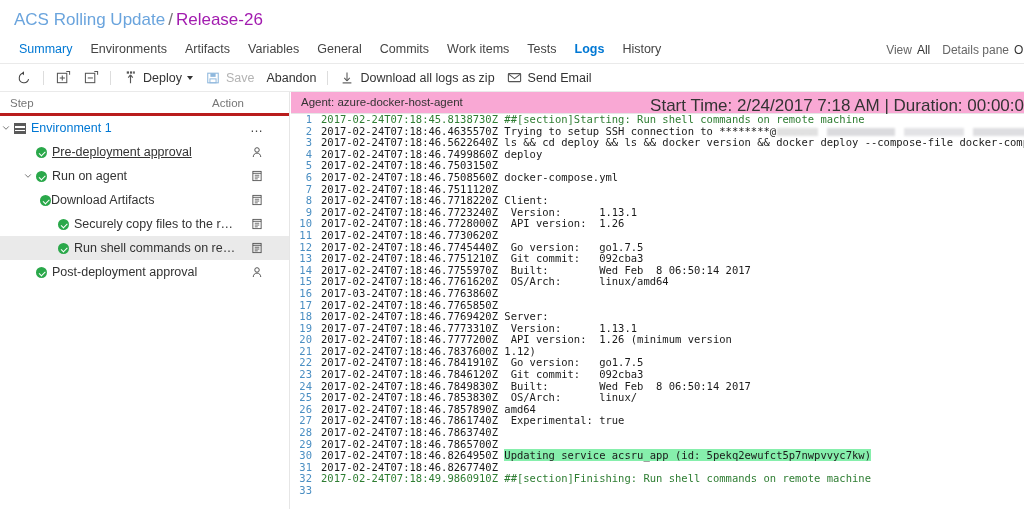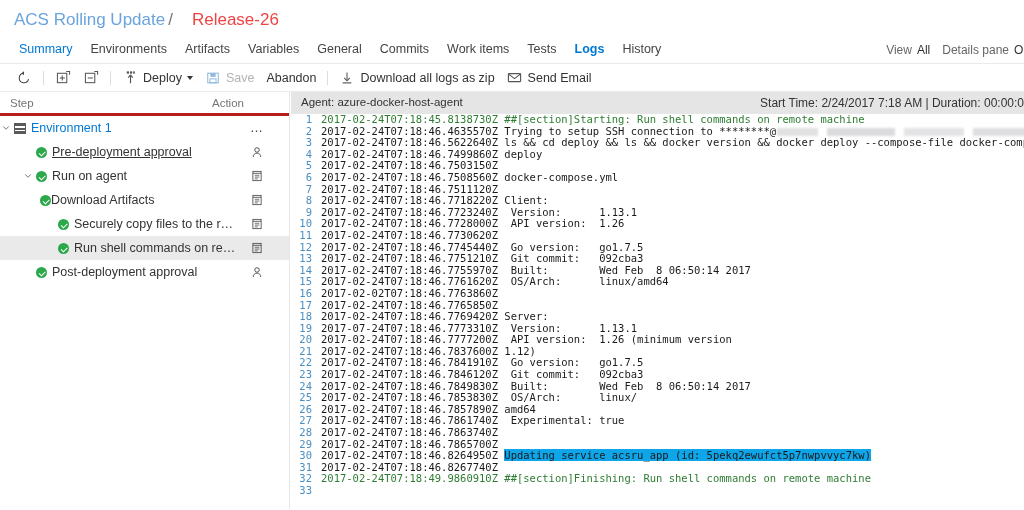--- a/index.html
+++ b/index.html
@@ -12,21 +12,21 @@
   }
   #app { position: relative; width: 1024px; height: 510px; background:#fff; }
 
   
   .breadcrumb {
     position: absolute; left: 14px; top: 10px;
     font-size: 17px; color: #333333; white-space: nowrap;
   }
   .breadcrumb .bc-link { color: #6aa4dd; }
   .breadcrumb .bc-sep  { color: #767676; padding: 0 3px; }
-  .breadcrumb .bc-cur  { color: #ef4444; margin-left: 16px; }
+  .breadcrumb .bc-cur  { color: #a21caf; }
 
   
   .tabstrip {
     position: absolute; left: 0; top: 40px; width: 1024px; height: 24px;
     border-bottom: 1px solid #eaeaea;
   }
   .tabs { position:absolute; left: 10px; top: 2px; display: flex; align-items: flex-start; }
   .tab {
     font-size: 12.5px; color: #444444; padding: 0 9px; white-space: nowrap; cursor: pointer;
   }
@@ -100,39 +100,39 @@
     width: 12px; height: 11px; flex:0 0 12px;
     background: repeating-linear-gradient(to bottom, #5a5a5a 0 2px, #ffffff 2px 3.5px);
     border: 1px solid #5a5a5a;
   }
   .dots { letter-spacing: 1px; font-size: 13px; color:#444; line-height: 8px; }
 
   
   .rightpane { position:absolute; left: 291px; top: 92px; width: 733px; height: 418px; background:#fff; }
   .log-head {
     position:relative; height: 22px; border-bottom: 1px solid #e6e6e6;
-    background:#e5e5e5;
+    background:#f9a8d4;
   }
   .log-head .agent { position:absolute; left: 10px; top: 4px; font-size: 11.5px; color:#333; white-space:nowrap; }
-  .log-head .meta  { position:absolute; right: 0px; top: 4px; font-size: 12px; color:#333; white-space:nowrap; }
+  .log-head .meta  { position:absolute; right: 0px; top: 4px; font-size: 17px; color:#333; white-space:nowrap; }
 
   .log-body {
     position:absolute; left:0; top:22px; width: 733px; height: 396px;
     overflow: hidden; background:#fff;
     font-family: "DejaVu Sans Mono", monospace;
     font-size: 10.5px; line-height: 11.6px;
   }
   .log-line { display:flex; white-space: pre; height: 11.6px; }
   .ln {
     flex: 0 0 30px; text-align: right; padding-right: 9px;
     color: #4a8ec2; user-select:none;
   }
   .seg-ts { color: #1a1a1a; }
   .seg-green { color: #2e7d32; }
-  .hl { background: #0ea5e9; color: #1a1a1a; }
+  .hl { background: #86efac; color: #1a1a1a; }
   .redact {
     display:inline-block; height: 8px; width: 455px; vertical-align: middle;
     background: linear-gradient(90deg,
       rgba(200,200,200,.55) 0 9%, rgba(255,255,255,.15) 9% 11%,
       rgba(190,190,195,.55) 11% 26%, rgba(255,255,255,.15) 26% 28%,
       rgba(200,200,205,.5) 28% 41%, rgba(255,255,255,.12) 41% 43%,
       rgba(195,195,200,.55) 43% 62%, rgba(255,255,255,.15) 62% 64%,
       rgba(200,200,200,.5) 64% 79%, rgba(255,255,255,.12) 79% 81%,
       rgba(195,195,200,.55) 81% 100%);
     filter: blur(1.1px); margin-left: 1px;
@@ -381,21 +381,21 @@
         <div class="log-line"><span class="ln">6</span><span><span class="seg-ts">2017-02-24T07:18:46.7508560Z </span><span class="seg-ts">docker-compose.yml</span></span></div>
         <div class="log-line"><span class="ln">7</span><span><span class="seg-ts">2017-02-24T07:18:46.7511120Z </span><span class="seg-ts"></span></span></div>
         <div class="log-line"><span class="ln">8</span><span><span class="seg-ts">2017-02-24T07:18:46.7718220Z </span><span class="seg-ts">Client:</span></span></div>
         <div class="log-line"><span class="ln">9</span><span><span class="seg-ts">2017-02-24T07:18:46.7723240Z </span><span class="seg-ts"> Version:      1.13.1</span></span></div>
         <div class="log-line"><span class="ln">10</span><span><span class="seg-ts">2017-02-24T07:18:46.7728000Z </span><span class="seg-ts"> API version:  1.26</span></span></div>
         <div class="log-line"><span class="ln">11</span><span><span class="seg-ts">2017-02-24T07:18:46.7730620Z </span><span class="seg-ts"></span></span></div>
         <div class="log-line"><span class="ln">12</span><span><span class="seg-ts">2017-02-24T07:18:46.7745440Z </span><span class="seg-ts"> Go version:   go1.7.5</span></span></div>
         <div class="log-line"><span class="ln">13</span><span><span class="seg-ts">2017-02-24T07:18:46.7751210Z </span><span class="seg-ts"> Git commit:   092cba3</span></span></div>
         <div class="log-line"><span class="ln">14</span><span><span class="seg-ts">2017-02-24T07:18:46.7755970Z </span><span class="seg-ts"> Built:        Wed Feb  8 06:50:14 2017</span></span></div>
         <div class="log-line"><span class="ln">15</span><span><span class="seg-ts">2017-02-24T07:18:46.7761620Z </span><span class="seg-ts"> OS/Arch:      linux/amd64</span></span></div>
-        <div class="log-line"><span class="ln">16</span><span><span class="seg-ts">2017-02-02T07:18:46.7763860Z </span><span class="seg-ts"></span></span></div>
+        <div class="log-line"><span class="ln">16</span><span><span class="seg-ts">2017-03-24T07:18:46.7763860Z </span><span class="seg-ts"></span></span></div>
         <div class="log-line"><span class="ln">17</span><span><span class="seg-ts">2017-02-24T07:18:46.7765850Z </span><span class="seg-ts"></span></span></div>
         <div class="log-line"><span class="ln">18</span><span><span class="seg-ts">2017-02-24T07:18:46.7769420Z </span><span class="seg-ts">Server:</span></span></div>
         <div class="log-line"><span class="ln">19</span><span><span class="seg-ts">2017-07-24T07:18:46.7773310Z </span><span class="seg-ts"> Version:      1.13.1</span></span></div>
         <div class="log-line"><span class="ln">20</span><span><span class="seg-ts">2017-02-24T07:18:46.7777200Z </span><span class="seg-ts"> API version:  1.26 (minimum version</span></span></div>
         <div class="log-line"><span class="ln">21</span><span><span class="seg-ts">2017-02-24T07:18:46.7837600Z </span><span class="seg-ts">1.12)</span></span></div>
         <div class="log-line"><span class="ln">22</span><span><span class="seg-ts">2017-02-24T07:18:46.7841910Z </span><span class="seg-ts"> Go version:   go1.7.5</span></span></div>
         <div class="log-line"><span class="ln">23</span><span><span class="seg-ts">2017-02-24T07:18:46.7846120Z </span><span class="seg-ts"> Git commit:   092cba3</span></span></div>
         <div class="log-line"><span class="ln">24</span><span><span class="seg-ts">2017-02-24T07:18:46.7849830Z </span><span class="seg-ts"> Built:        Wed Feb  8 06:50:14 2017</span></span></div>
         <div class="log-line"><span class="ln">25</span><span><span class="seg-ts">2017-02-24T07:18:46.7853830Z </span><span class="seg-ts"> OS/Arch:      linux/</span></span></div>
         <div class="log-line"><span class="ln">26</span><span><span class="seg-ts">2017-02-24T07:18:46.7857890Z </span><span class="seg-ts">amd64</span></span></div>

